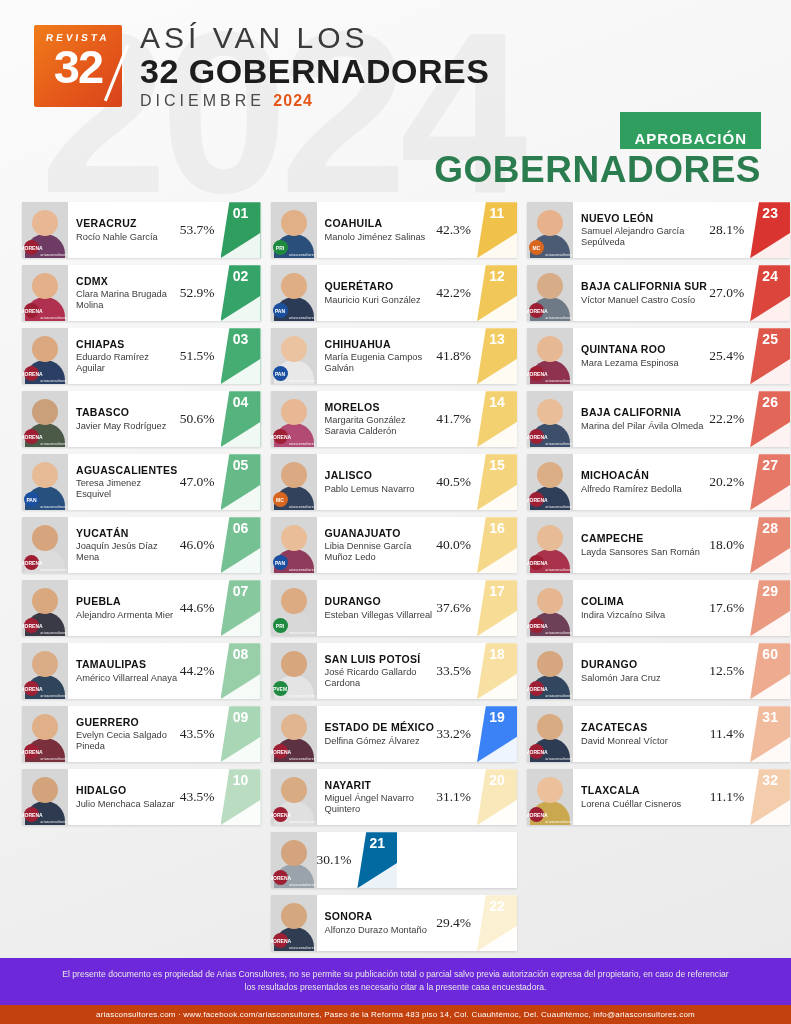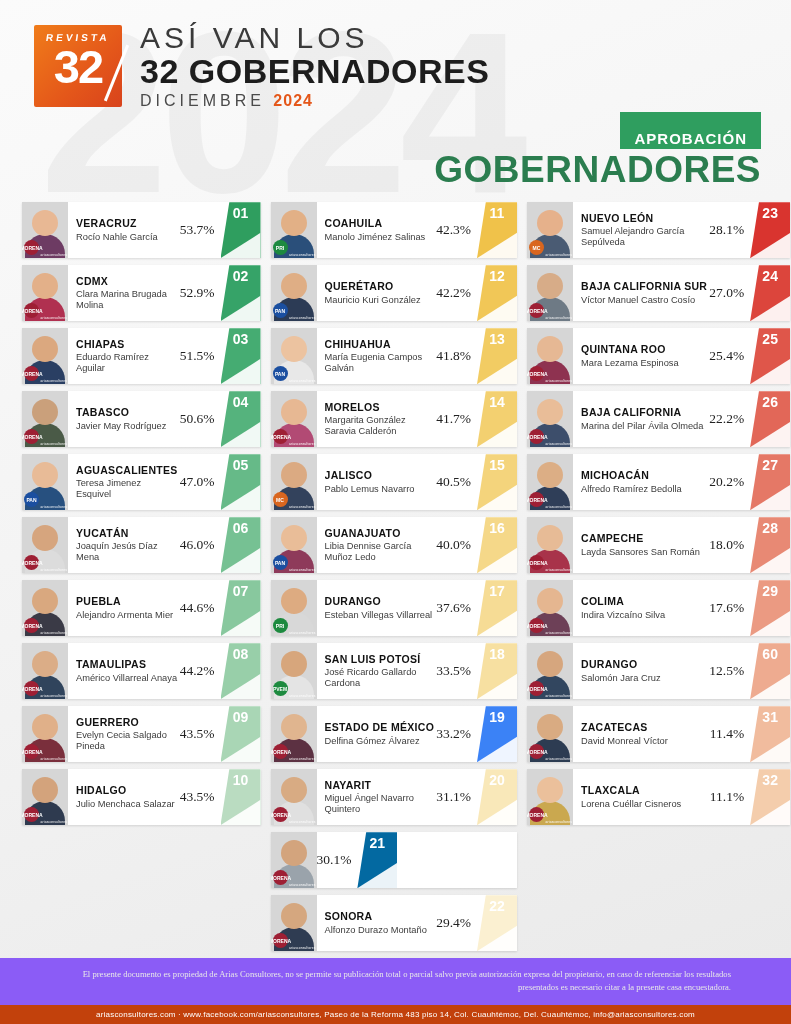--- a/index.html
+++ b/index.html
@@ -230,27 +230,26 @@
     clip-path: polygon(0 100%, 100% 22%, 100% 100%);
   }
 
   
   .footer {
     position: absolute;
     bottom: 0; left: 0; right: 0;
     z-index: 3;
   }
   .disclaimer {
-    background: #8b5cf6;
+    background: #6d28d9;
     color: #e8e8e8;
     font-size: 8.6px;
     line-height: 1.6;
-    text-align: right;
+    text-align: center;
     padding: 10px 60px 10px 60px;
-    font-family: Liberation Serif, serif;
   }
   .contact {
     background: #c2410c;
     color: #ffffff;
     font-size: 8px;
     text-align: center;
     padding: 5px 10px;
     letter-spacing: 0.2px;
   }
 </style>

